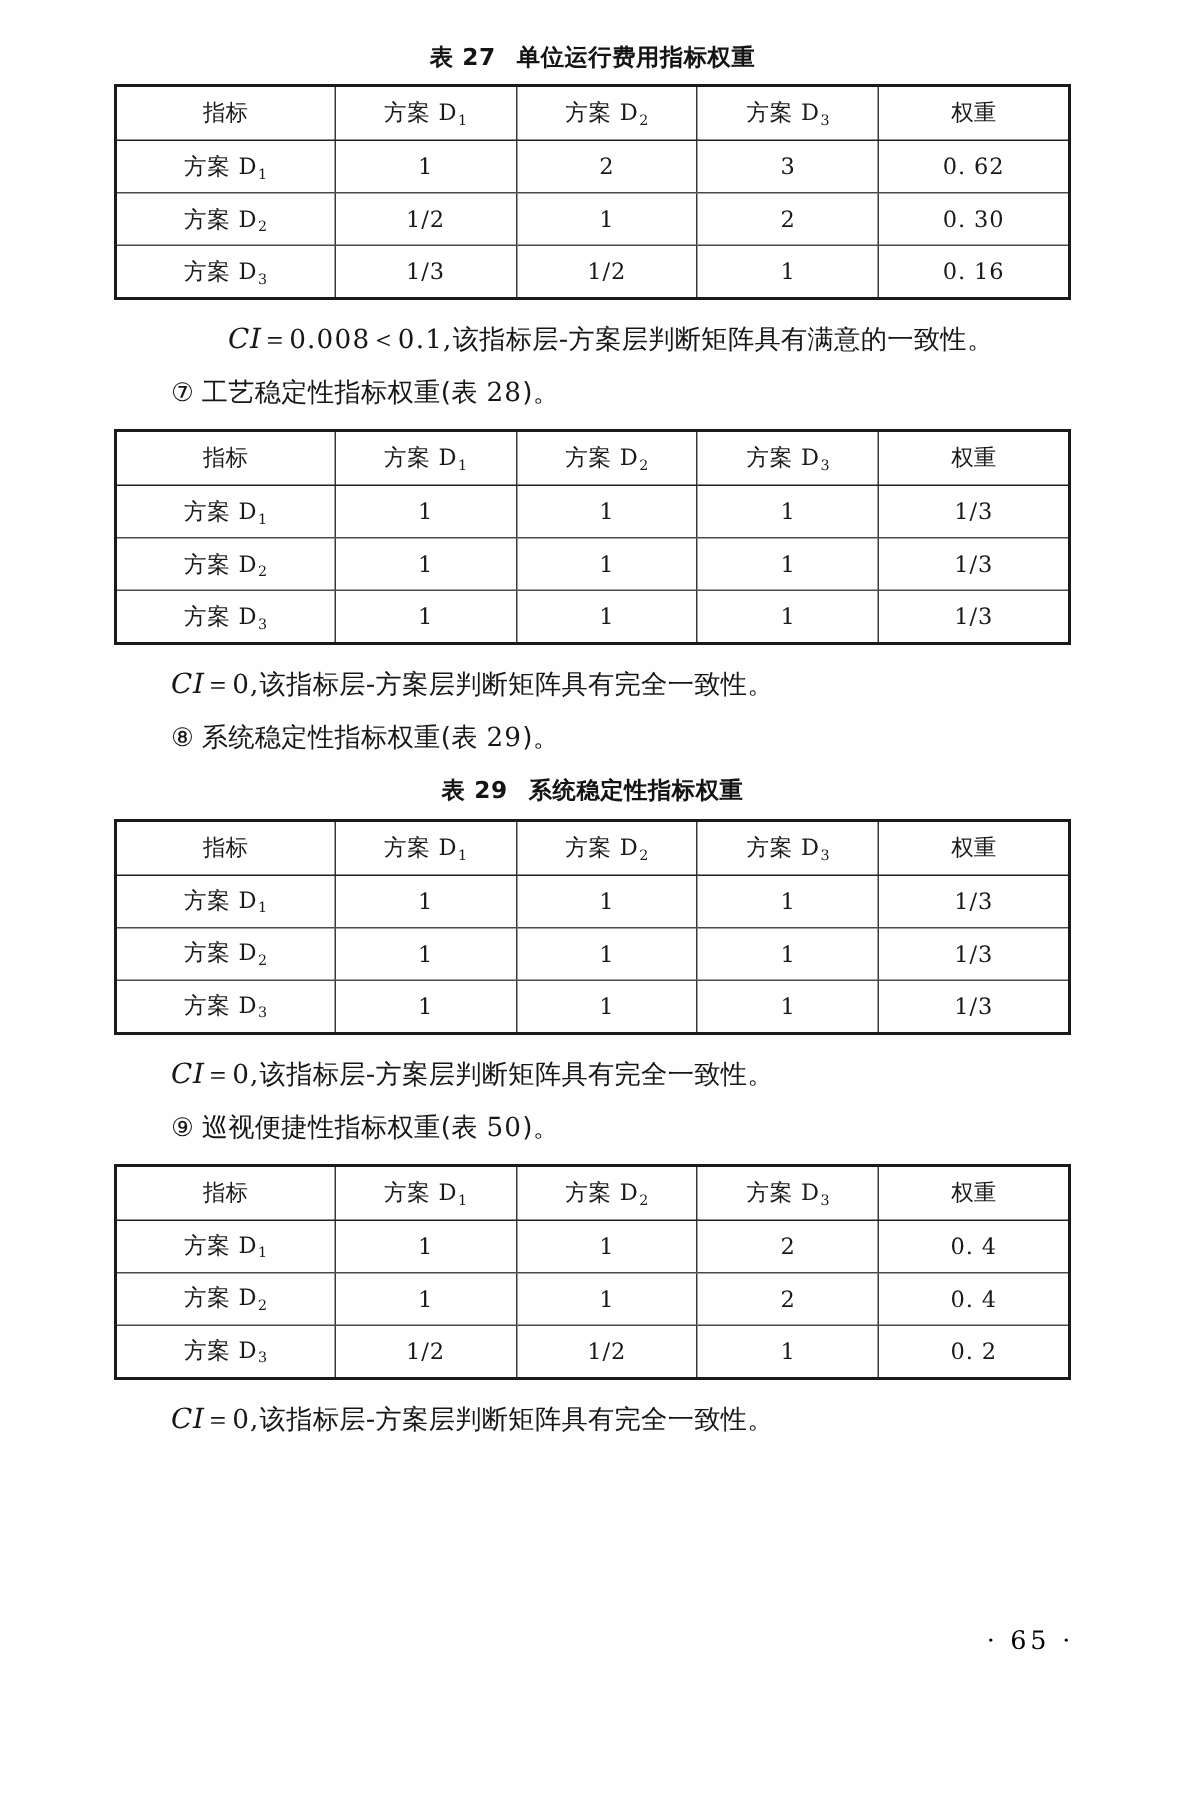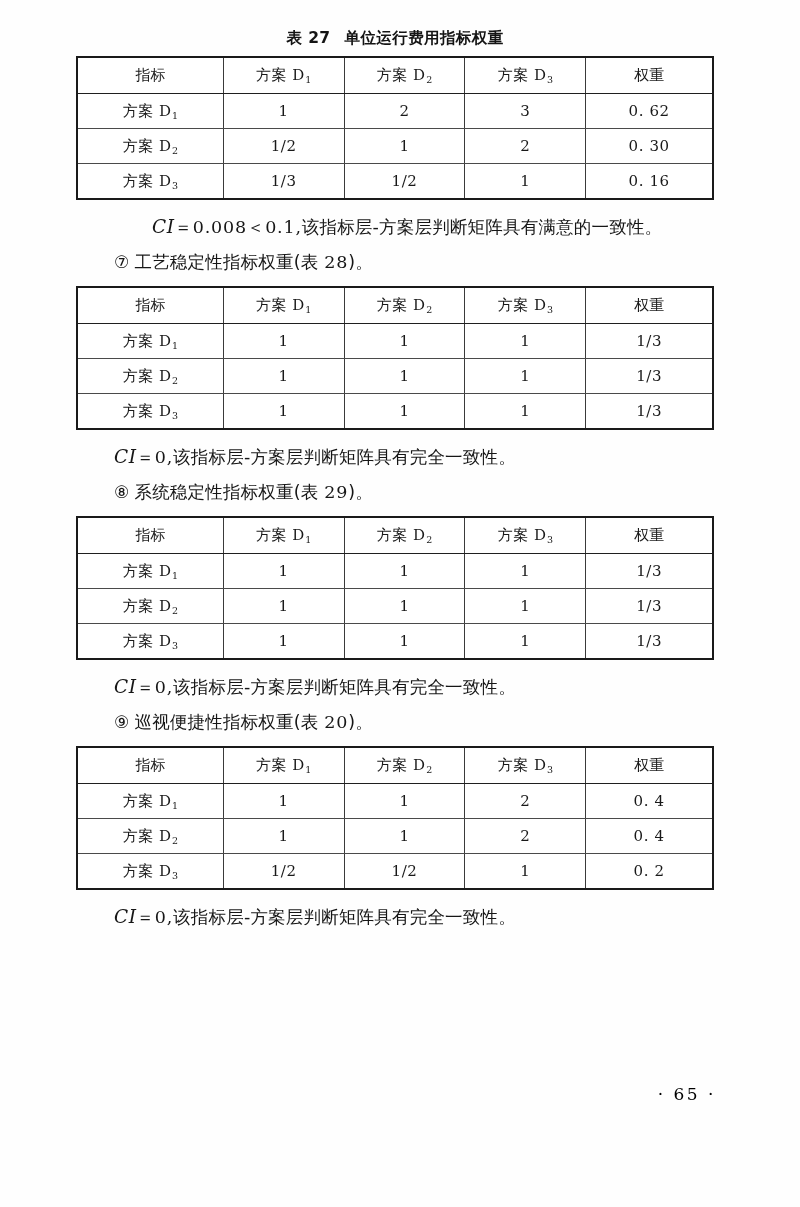--- a/index.html
+++ b/index.html
@@ -240,20 +240,23 @@
     </table>
 
     <div class="sp-c"></div>
 
     <p class="para indent"><span class="ci">CI</span><span class="mnum">＝0,</span><span>该指标层-方案层判断矩阵具有完全一致性。</span></p>
 
     <p class="para indent"><span class="circ">⑧</span><span>系统稳定性指标权重(表</span>&nbsp;<span class="mnum">29</span><span>)。</span></p>
 
     <div class="sp-b"></div>
 
+    <div class="tbl-caption">
+      <span class="capnum">表 29</span><span>系统稳定性指标权重</span>
+    </div>
     <table class="wt">
       <colgroup>
           <col class="c0">
           <col class="c1">
           <col class="c2">
           <col class="c3">
           <col class="c4">
         </colgroup>
       <tbody>
         <tr class="hdr">
@@ -284,21 +287,21 @@
           <td class="num">1</td>
           <td class="num">1/3</td>
         </tr>
       </tbody>
     </table>
 
     <div class="sp-c"></div>
 
     <p class="para indent"><span class="ci">CI</span><span class="mnum">＝0,</span><span>该指标层-方案层判断矩阵具有完全一致性。</span></p>
 
-    <p class="para indent"><span class="circ">⑨</span><span>巡视便捷性指标权重(表</span>&nbsp;<span class="mnum">20</span><span>)。</span></p>
+    <p class="para indent"><span class="circ">⑨</span><span>巡视便捷性指标权重(表</span>&nbsp;<span class="mnum">50</span><span>)。</span></p>
 
     <div class="sp-b"></div>
 
     <table class="wt">
       <colgroup>
           <col class="c0">
           <col class="c1">
           <col class="c2">
           <col class="c3">
           <col class="c4">

